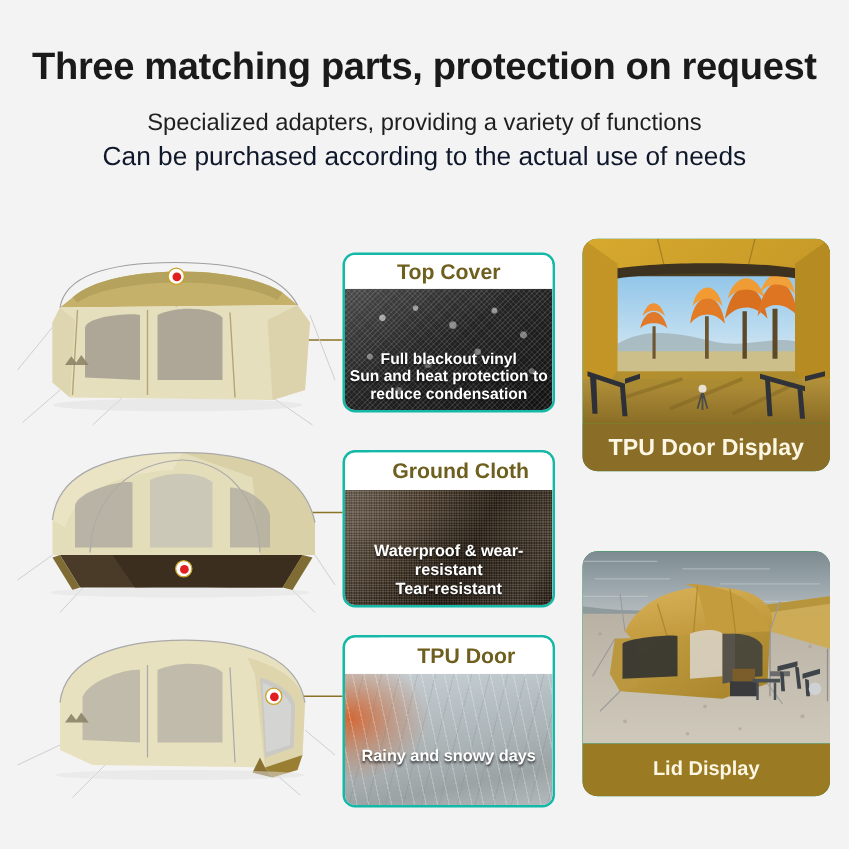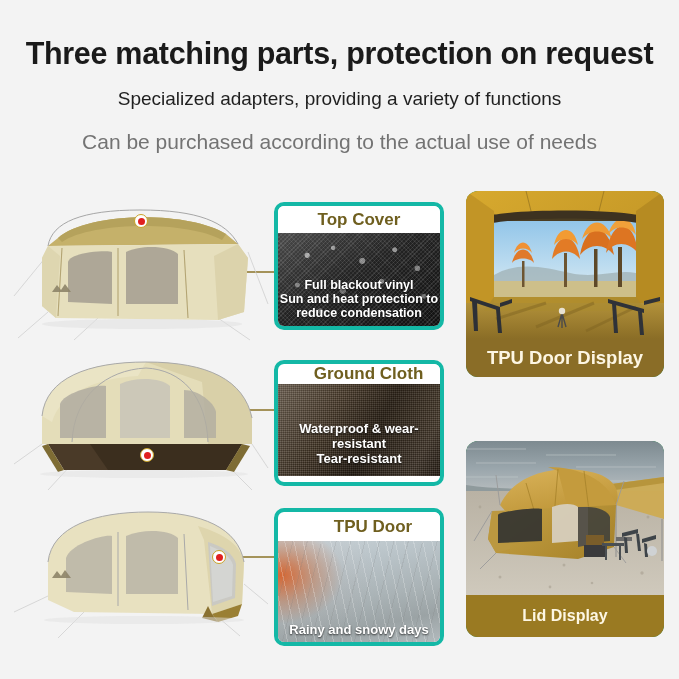--- a/index.html
+++ b/index.html
@@ -38,22 +38,22 @@
     white-space: nowrap;
   }
   .subtitle-1 {
     font-size: 19px;
     color: #1f1f1f;
     margin-top: 17px;
     white-space: nowrap;
   }
   .subtitle-2 {
     font-size: 21px;
-    color: #737373;
-    margin-top: 20px;
+    color: #0f172a;
+    margin-top: 4px;
     white-space: nowrap;
   }
 
   
   .connectors {
     position: absolute;
     left: 0;
     top: 0;
     width: 679px;
     height: 679px;
@@ -89,41 +89,41 @@
     height: 7px;
     border-radius: 50%;
     background: #e02020;
   }
 
   
   .spec-card {
     position: absolute;
     left: 274px;
     width: 170px;
-    border: 4px solid #14b8a6;
+    border: 2px solid #14b8a6;
     border-radius: 10px;
     background: #ffffff;
     box-sizing: border-box;
     overflow: hidden;
   }
   .spec-card.c1 { top: 202px; height: 128px; }
   .spec-card.c2 { top: 360px; height: 126px; }
   .spec-card.c3 { top: 508px; height: 138px; }
 
   .spec-head {
     height: 27px;
     background: #ffffff;
     display: flex;
     align-items: center;
     justify-content: center;
     color: #6f5f1f;
     font-size: 17px;
     font-weight: bold;
   }
-  .spec-card.c2 .spec-head { height: 20px; margin-left: 19px; }
+  .spec-card.c2 .spec-head { height: 30px; margin-left: 19px; }
   .spec-card.c3 .spec-head { height: 29px; margin-left: 28px; }
 
   .spec-body {
     position: relative;
     height: calc(100% - 27px);
     overflow: hidden;
     display: flex;
     align-items: flex-end;
     justify-content: center;
   }
@@ -137,21 +137,21 @@
     text-align: center;
     color: #ffffff;
     font-size: 12.5px;
     font-weight: bold;
     line-height: 14px;
     padding-bottom: 6px;
     text-shadow: 0 1px 2px rgba(0,0,0,0.75);
     box-sizing: border-box;
   }
   .spec-card.c2 .spec-caption { font-size: 13px; line-height: 15px; padding-bottom: 10px; margin-top: 28px; }
-  .spec-card.c3 .spec-caption { font-size: 13px; line-height: 15.5px; padding-bottom: 5px; }
+  .spec-card.c3 .spec-caption { font-size: 13px; line-height: 15.5px; padding-bottom: 32px; }
 
   
   .tex {
     position: absolute;
     inset: 0;
     z-index: 1;
   }
   
   .tex-vinyl {
     background:

